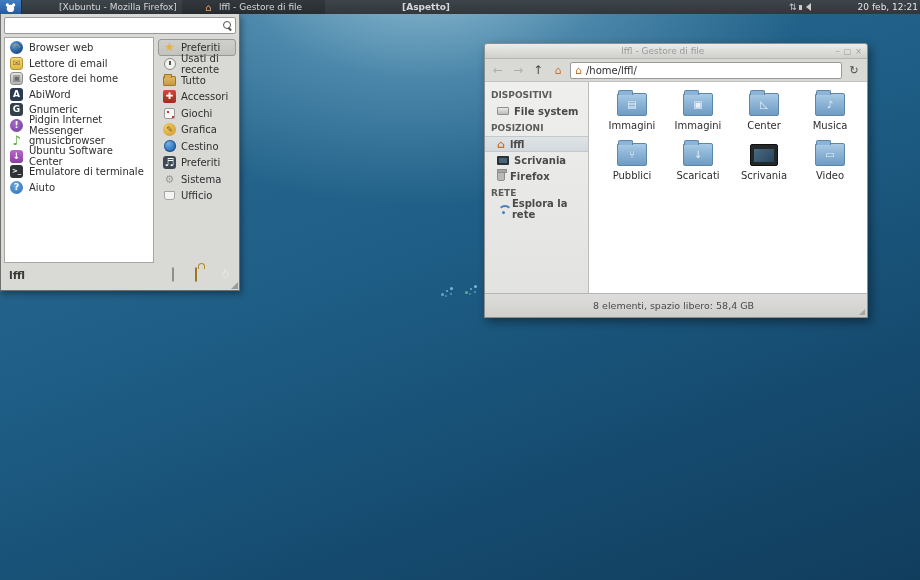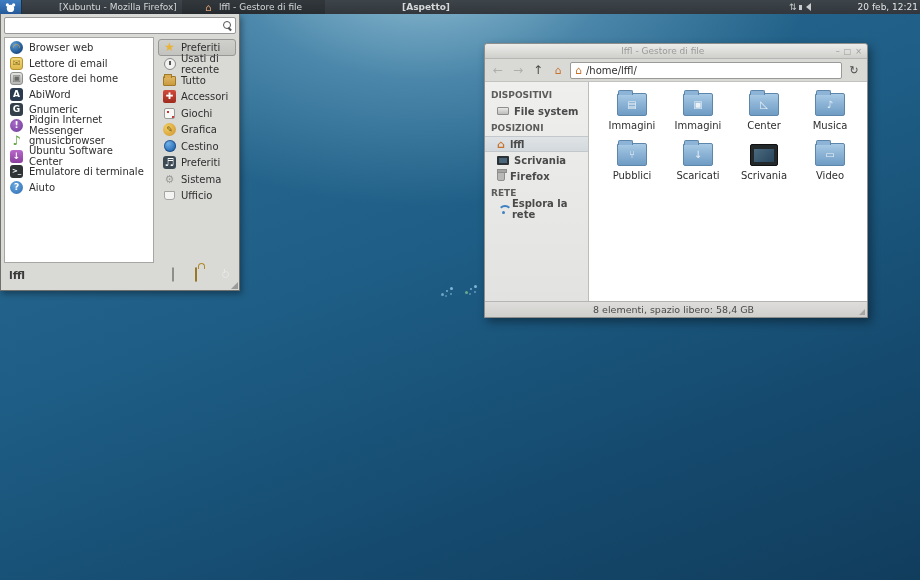--- a/index.html
+++ b/index.html
@@ -127,21 +127,21 @@
   }
   .fglyph { color:#eaf2f8; font-size:10px; line-height:1; }
   .monitor {
     width:28px; height:22px; margin-top:4px; background:#23282b; border-radius:2px;
     border:1px solid #111; display:flex; align-items:center; justify-content:center;
   }
   .monitor i { display:block; width:20px; height:13px; background:linear-gradient(135deg,#4b6a80,#27455c); }
   .fname { font-size:10px; color:#2e2e2e; margin-top:4px; }
 
   .statusbar {
-    height:16px; background:linear-gradient(#dedddb,#cfcfcc); border-top:1px solid #b5b5b3;
+    height:24px; background:linear-gradient(#dedddb,#cfcfcc); border-top:1px solid #b5b5b3;
     display:flex; align-items:center; font-size:9.5px; color:#4a4a4a; position:relative;
   }
   .statusbar span { margin-left:108px; }
   .sgrip { position:absolute; right:2px; bottom:2px; width:0; height:0; border-left:6px solid transparent; border-bottom:6px solid #a5a5a3; }
 
   
   .house { color:#c9722e; font-size:11px; line-height:1; }
   .drive { width:12px; height:8px; background:linear-gradient(#e8e8e6,#bdbdbb); border:1px solid #8e8e8c; border-radius:1px; }
   .trash { width:8px; height:10px; background:#b9b9b7; border:1px solid #8e8e8c; border-radius:1px 1px 2px 2px; position:relative; }
   .trash::before { content:""; position:absolute; top:-3px; left:-1px; width:8px; height:2px; background:#a5a5a3; border:1px solid #8e8e8c; }

